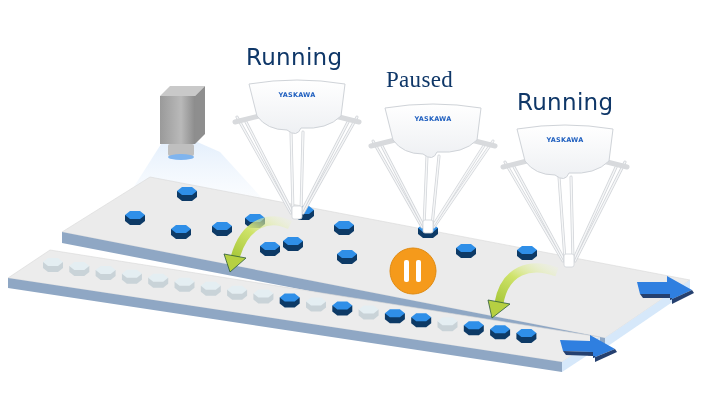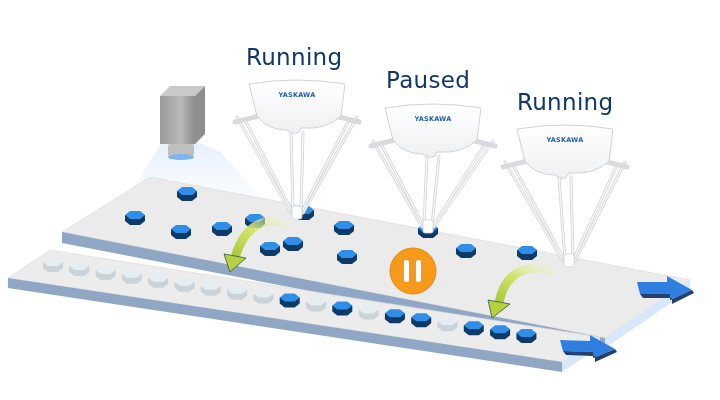--- a/index.html
+++ b/index.html
@@ -266,14 +266,14 @@
   </g>
 
   <g>
     <circle cx="413" cy="271" r="23" fill="#f59a1b" stroke="#e08a10" stroke-width="1"></circle>
     <rect x="404" y="260" width="5" height="22" rx="2" fill="#ffffff"></rect>
     <rect x="416" y="260" width="5" height="22" rx="2" fill="#ffffff"></rect>
   </g>
 </svg>
 
 <div class="status-label" style="left:246px;top:44px;">Running</div>
-<div class="status-label" style="left:386px;top:67px;">Paused</div>
+<div class="status-label" style="left:386px;top:67px;font-family:Liberation Serif, serif;">Paused</div>
 <div class="status-label" style="left:517px;top:89px;">Running</div>
 
 </body></html>

